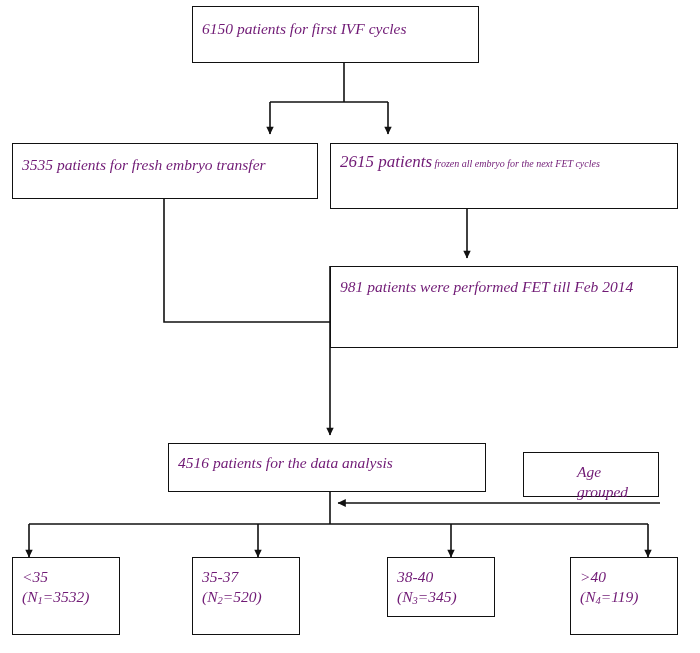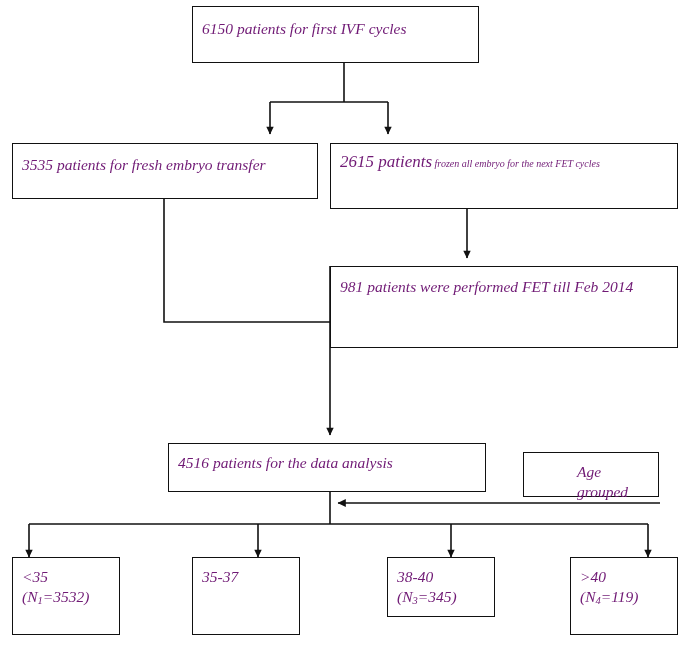--- a/index.html
+++ b/index.html
@@ -134,20 +134,21 @@
   <div class="node-box" style="left:12px; top:557px; width:108px; height:78px;">
     <div class="node-text" style="top:9px;">
       <span class="grp-line">&lt;35</span>
       <span class="grp-line"><span>(N</span><sub>1</sub><span>=3532)</span></span>
     </div>
   </div>
 
   <div class="node-box" style="left:192px; top:557px; width:108px; height:78px;">
     <div class="node-text" style="top:9px;">
       <span class="grp-line">35-37</span>
+      <span class="grp-line"><span>(N</span><sub>2</sub><span>=520)</span></span>
     </div>
   </div>
 
   <div class="node-box" style="left:387px; top:557px; width:108px; height:60px;">
     <div class="node-text" style="top:9px;">
       <span class="grp-line">38-40</span>
       <span class="grp-line"><span>(N</span><sub>3</sub><span>=345)</span></span>
     </div>
   </div>
 

